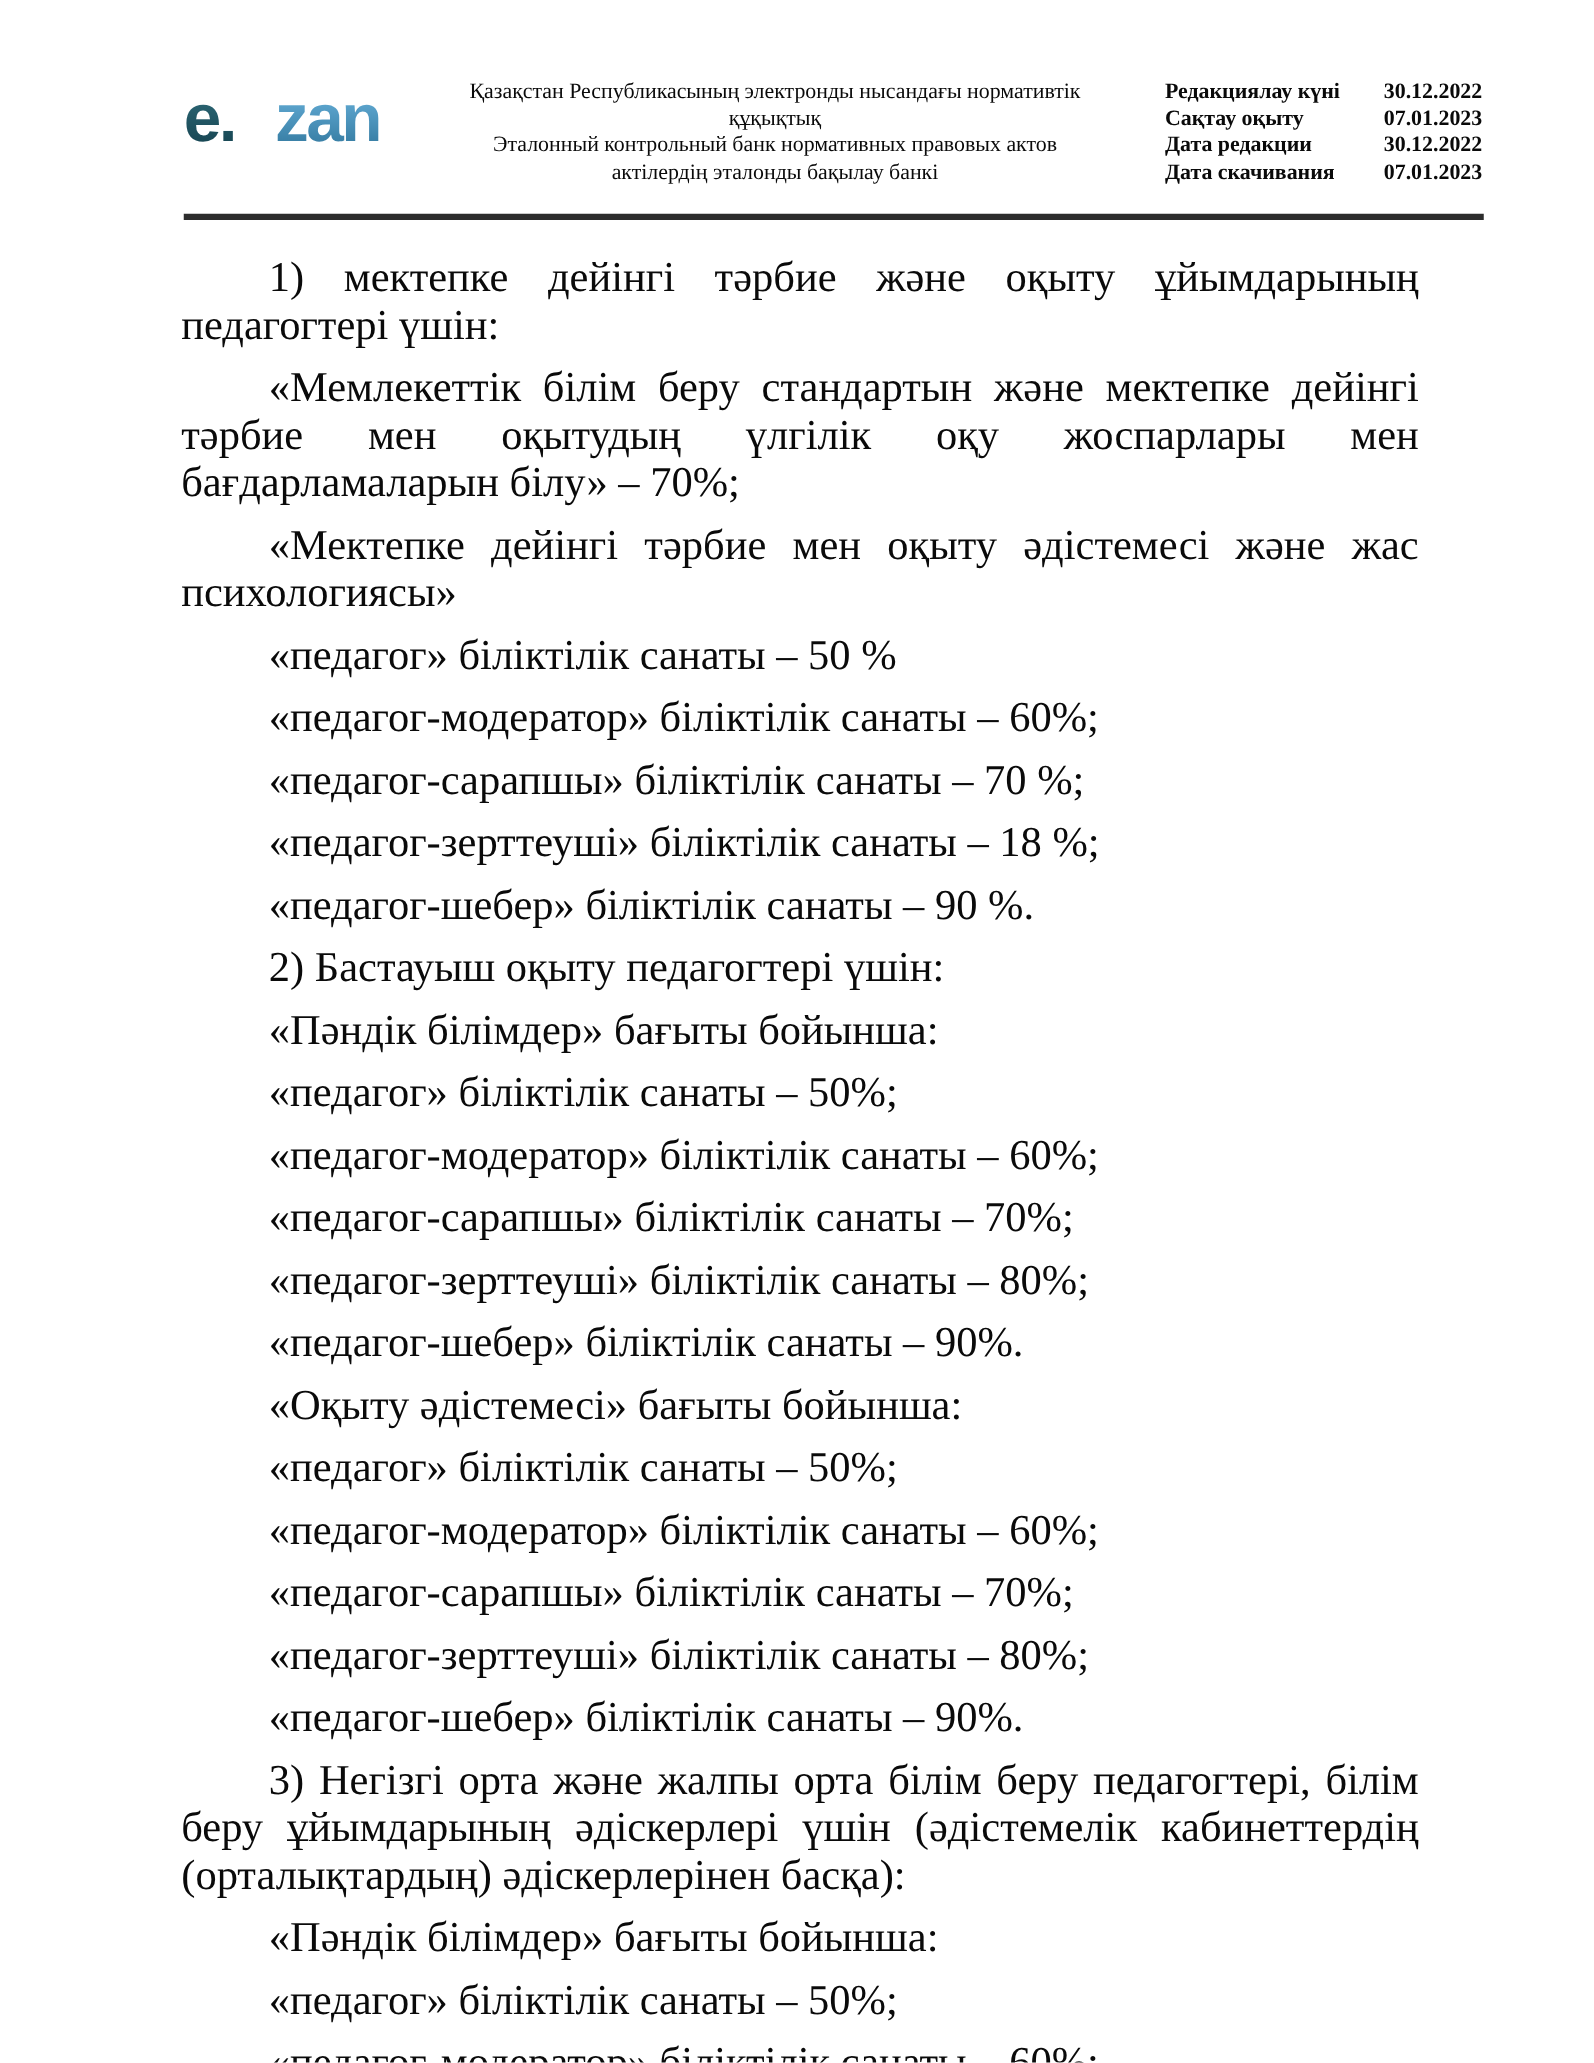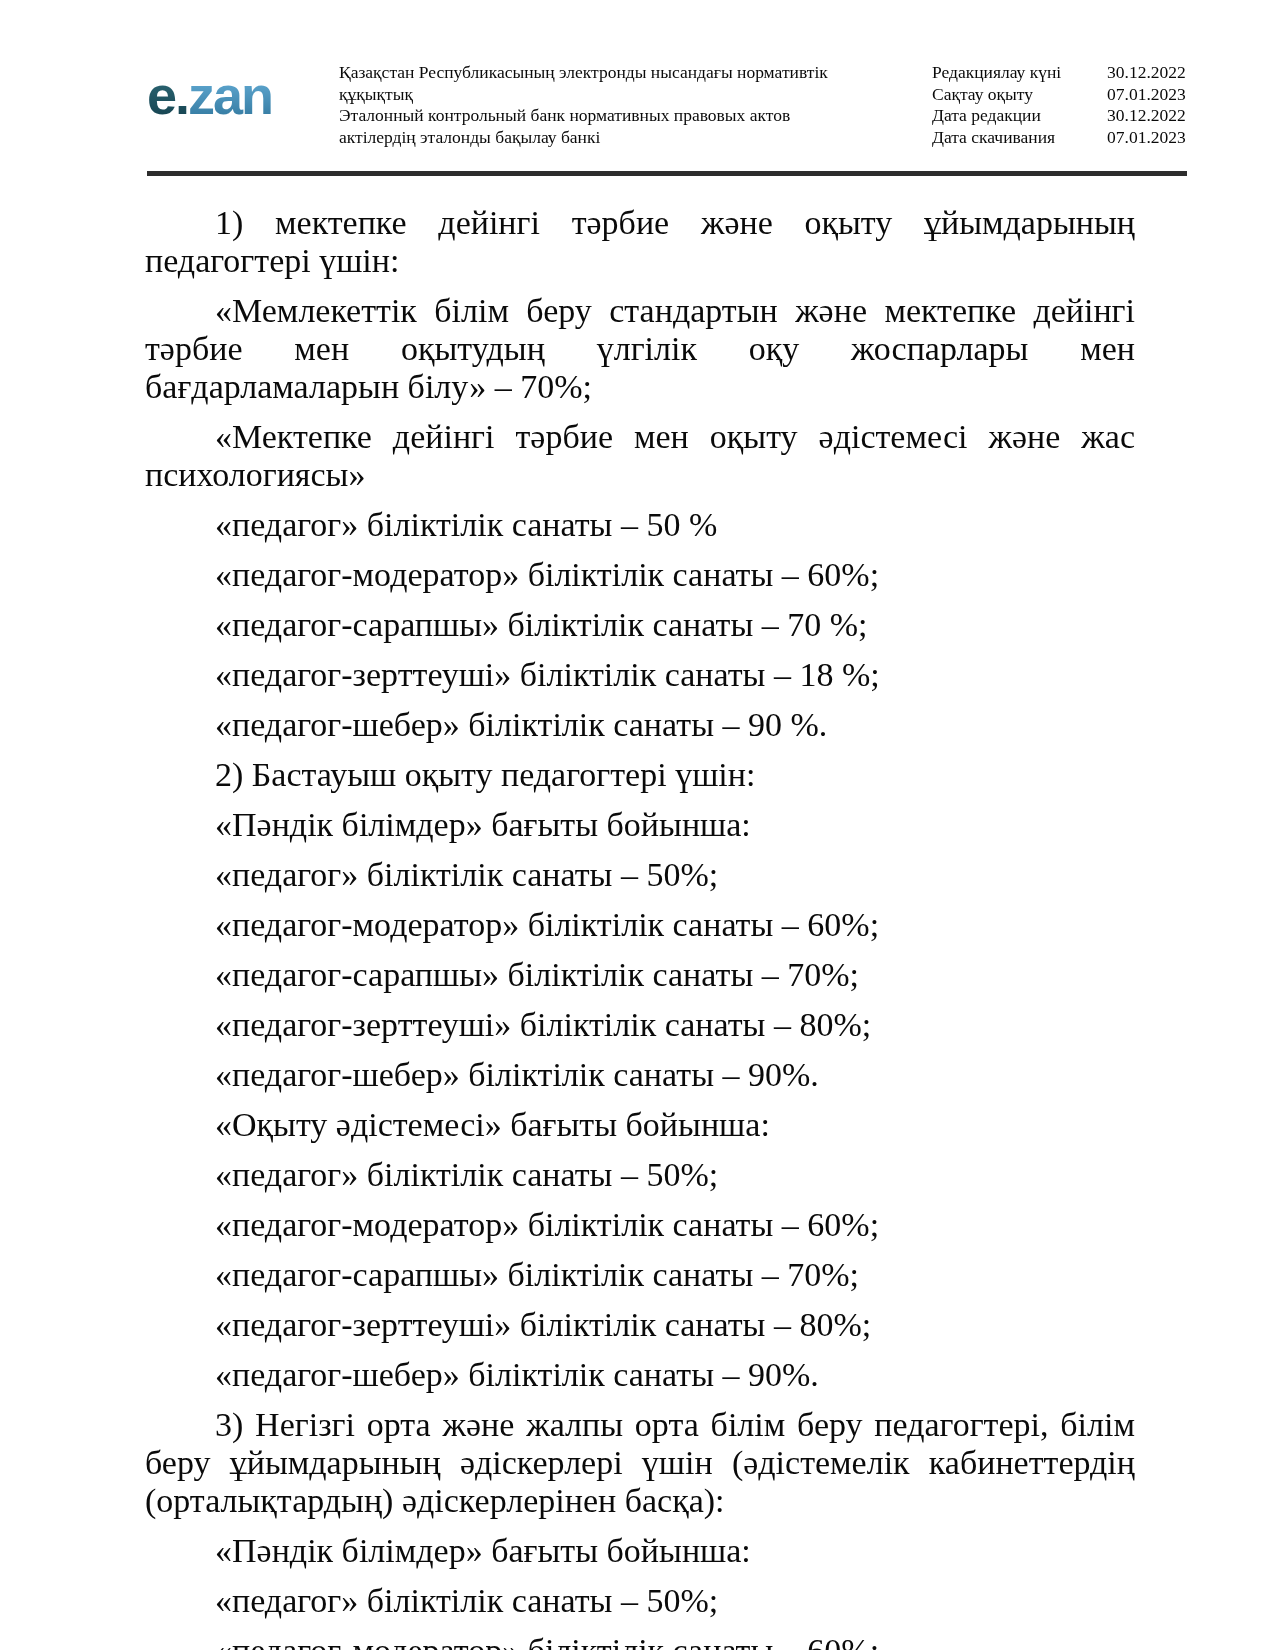--- a/index.html
+++ b/index.html
@@ -38,35 +38,38 @@
     background: linear-gradient(#33717f, #123e4b);
     -webkit-background-clip: text;
     background-clip: text;
     color: transparent;
   }
   .logo .logo-zan {
     background: linear-gradient(#6fb8e2, #2d7399);
     -webkit-background-clip: text;
     background-clip: text;
     color: transparent;
+    margin-left: 32px;
   }
   .bank-title {
     margin-left: 40px;
     width: 562px;
     font-size: 17.5px;
     line-height: 21.5px;
+    text-align: center;
   }
   .meta {
     margin-left: auto;
     width: 255px;
     font-size: 17.5px;
     line-height: 21.5px;
   }
   .meta-row {
     display: flex;
+    font-weight: bold;
   }
   .meta-label {
     flex: 0 0 163px;
   }
   .meta-value {
     flex: 1;
     white-space: nowrap;
     margin-left: 12px;
   }
 

